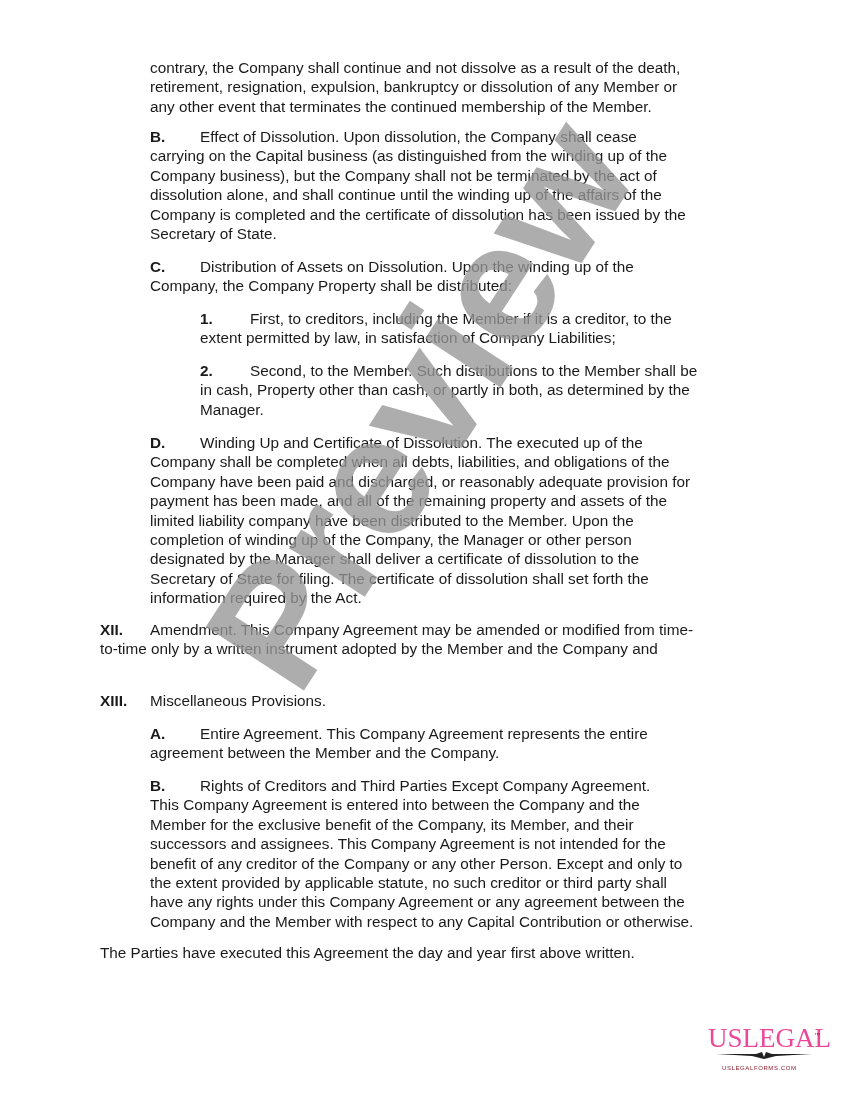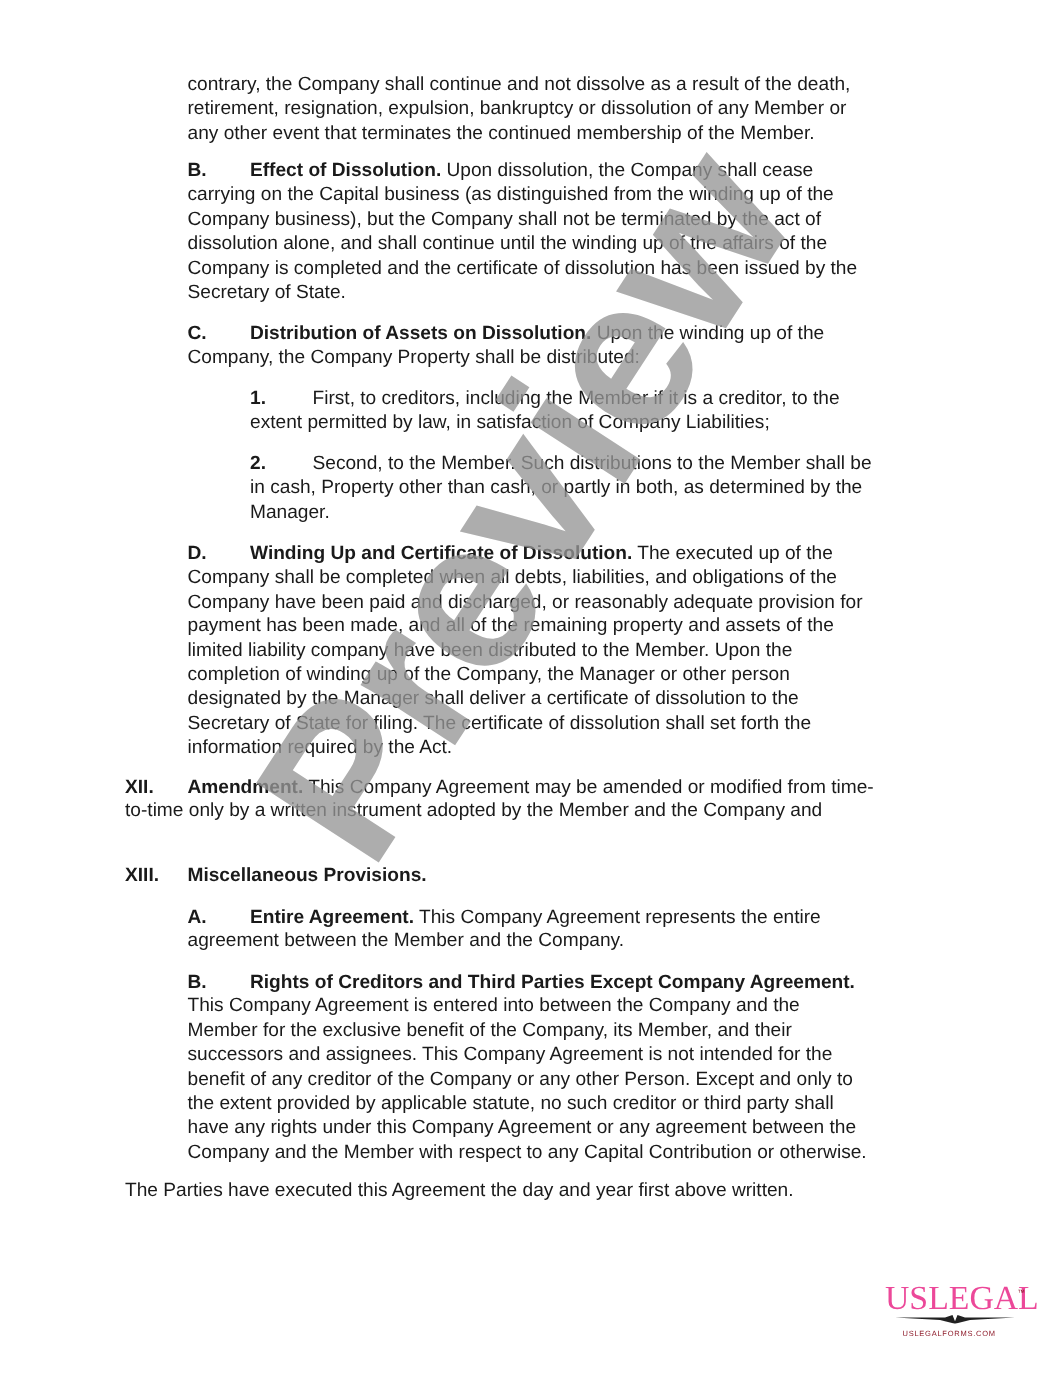--- a/index.html
+++ b/index.html
@@ -5,21 +5,21 @@
   html, body { margin: 0; padding: 0; }
   body {
     width: 850px; height: 1100px; background: #ffffff; position: relative; overflow: hidden;
     font-family: "Liberation Sans", sans-serif; color: #1a1a1a;
   }
   .page { position: absolute; left: 0; top: 0; width: 850px; height: 848px; }
   .text { font-size: 15.3px; line-height: 19.4px; }
   .block { position: absolute; }
   .lead { display: inline-block; width: 50px; font-weight: bold; }
   .lead-roman { display: inline-block; width: 50px; font-weight: bold; }
-  .b { font-weight: bold; }
+  .b { font-weight: normal; }
   .line { display: block; white-space: nowrap; }
 
   .watermark {
     position: absolute; left: 60px; top: 395px;
     font-family: "Liberation Sans", sans-serif; font-weight: bold;
     font-size: 170px; letter-spacing: -2px;
     color: rgba(150,150,150,0.78);
     transform: rotate(-57deg); transform-origin: center;
     white-space: nowrap; pointer-events: none; z-index: 5;
     width: 720px; text-align: center;

